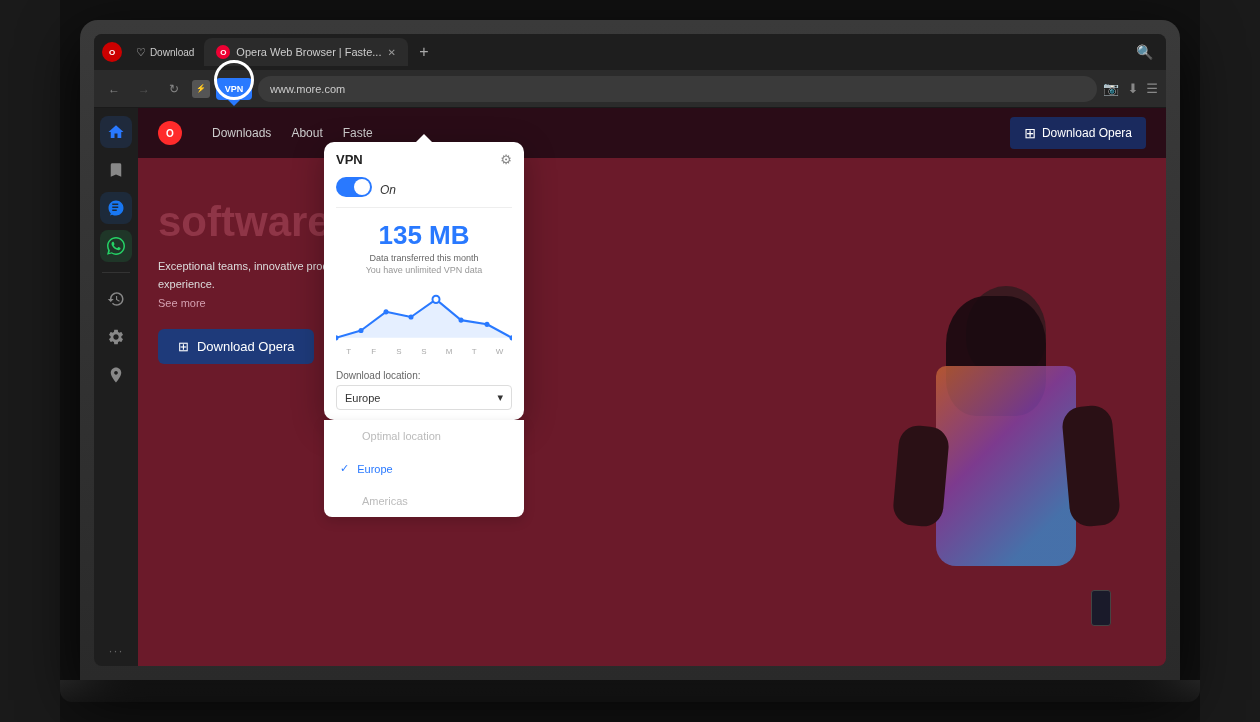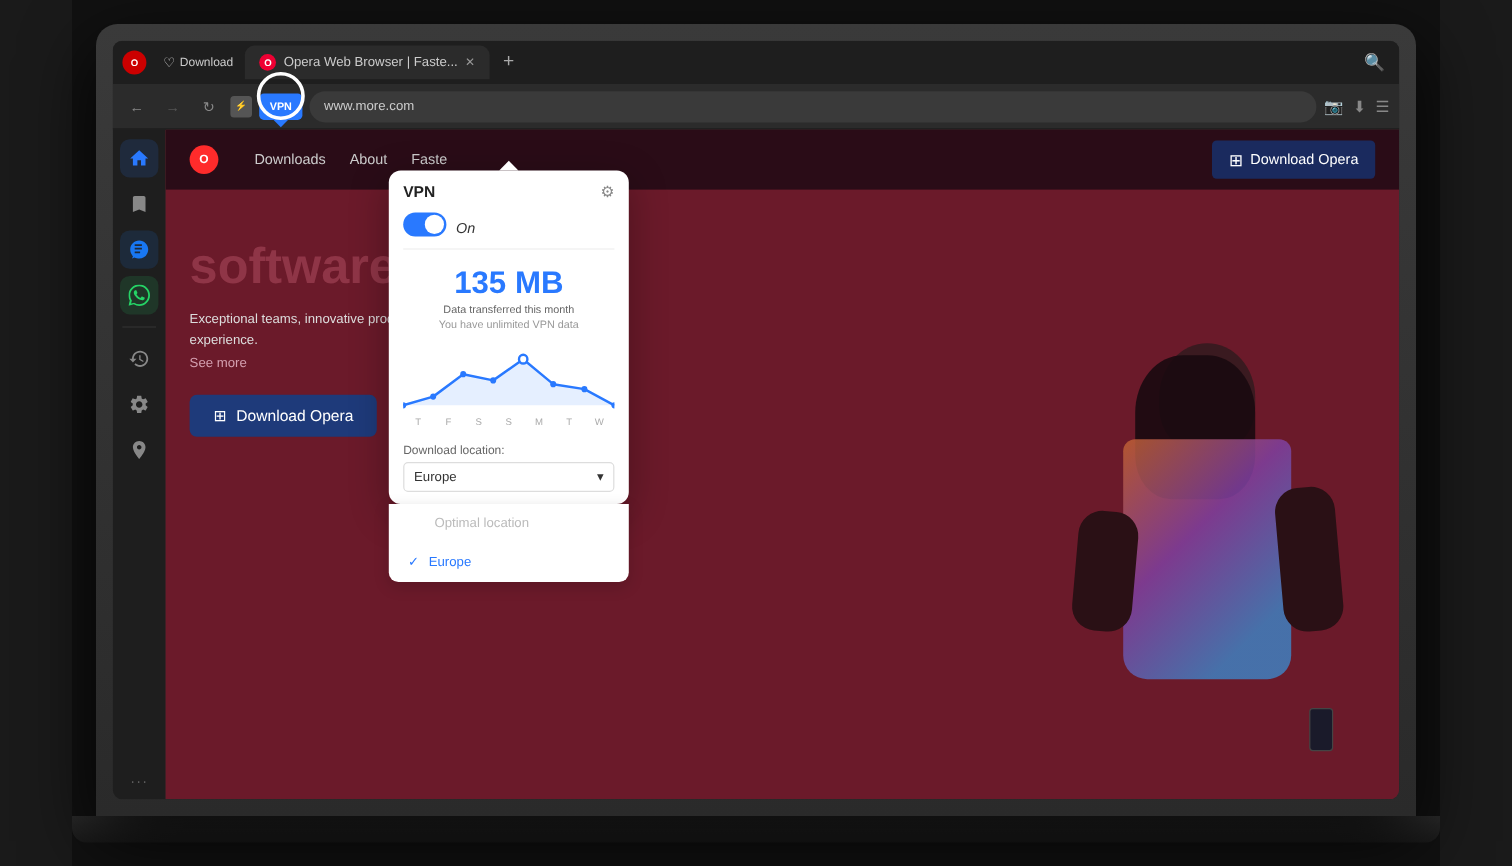--- a/index.html
+++ b/index.html
@@ -649,20 +649,24 @@
 
                 <div class="location-dropdown">
                   <div class="dropdown-item dimmed">
                     <span style="width:14px;"></span>
                     <span>Optimal location</span>
                   </div>
                   <div class="dropdown-item selected">
                     <span class="dropdown-check">✓</span>
                     <span>Europe</span>
                   </div>
+                  <div class="dropdown-item dimmed">
+                    <span style="width:14px;"></span>
+                    <span>Americas</span>
+                  </div>
                 </div>
               </div>
             </div>
           </div>
         </div>
       </div>
     </div>
   </div>
 
   <div class="laptop-base"></div>

